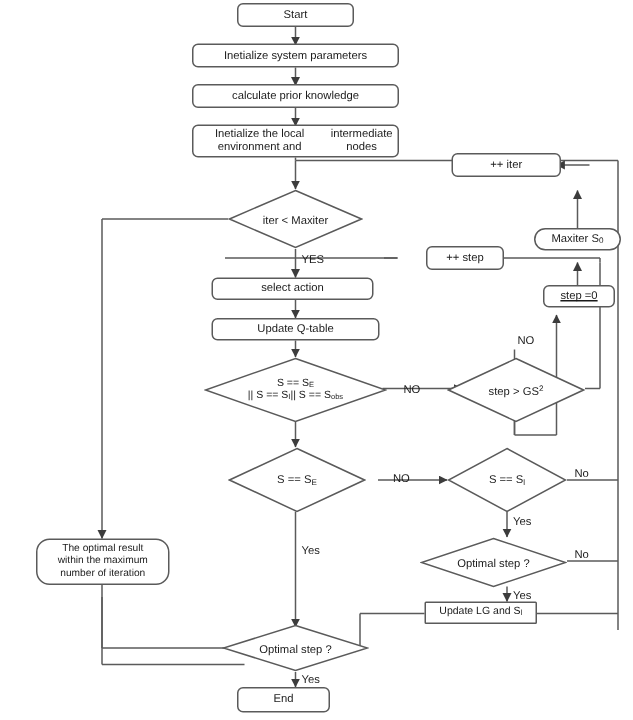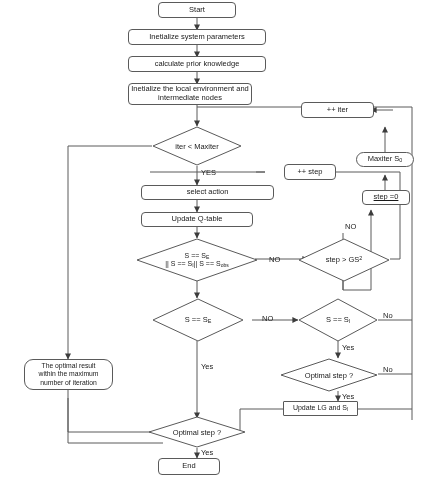--- a/index.html
+++ b/index.html
@@ -113,35 +113,35 @@
   </div>
 
   <div class="node rect" style="left:158px;top:2px;width:78px;height:16px;font-size:7.5px;">
     <span>Start</span>
   </div>
 
   <div class="node rect" style="left:128px;top:56px;width:138px;height:16px;font-size:7.5px;">
     <span>calculate prior knowledge</span>
   </div>
 
-  <div class="node rect" style="left:128px;top:83px;width:124px;height:22px;font-size:7.5px;flex-direction:column;">
+  <div class="node rect" style="left:128px;top:83px;width:138px;height:22px;font-size:7.5px;flex-direction:row;">
     <span>Inetialize the local environment and</span>
     <span>intermediate nodes</span>
   </div>
 
   <div class="dia" style="left:152px;top:126px;width:90px;height:40px;align-items:center;">
     <svg width="90" height="40">
       <polygon points="45,1 89,20 45,39 1,20" fill="#fff" stroke="#5a5a5a" stroke-width="1"></polygon>
     </svg>
     <span class="dtxt" style="font-size:7.5px;">iter &lt; Maxiter</span>
   </div>
 
   <div class="lbl" style="left:201px;top:168px;font-size:7.5px;">YES</div>
 
-  <div class="node rect" style="left:141px;top:185px;width:133px;height:15px;font-size:7.5px;">
+  <div class="node rect" style="left:141px;top:185px;width:108px;height:15px;font-size:7.5px;">
     <span>select action</span>
   </div>
 
   <div class="node rect" style="left:141px;top:212px;width:112px;height:15px;font-size:7.5px;text-align:center;">
     <span>Update Q-table</span>
   </div>
 
   <div class="dia" style="left:136px;top:238px;width:122px;height:44px;">
     <svg width="122" height="44">
       <polygon points="61,1 121,22 61,43 1,22" fill="#fff" stroke="#5a5a5a" stroke-width="1"></polygon>

